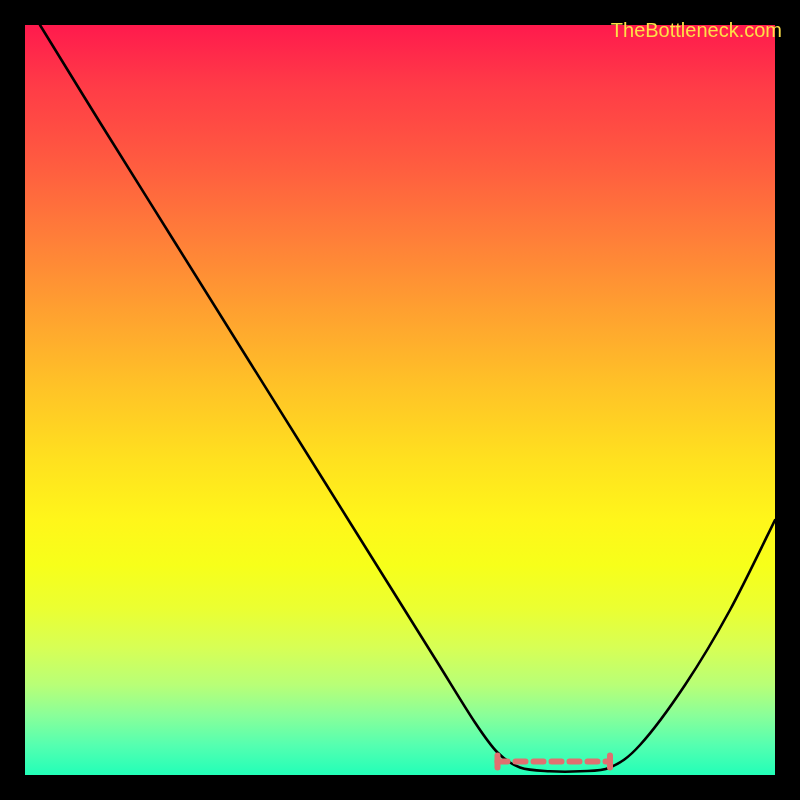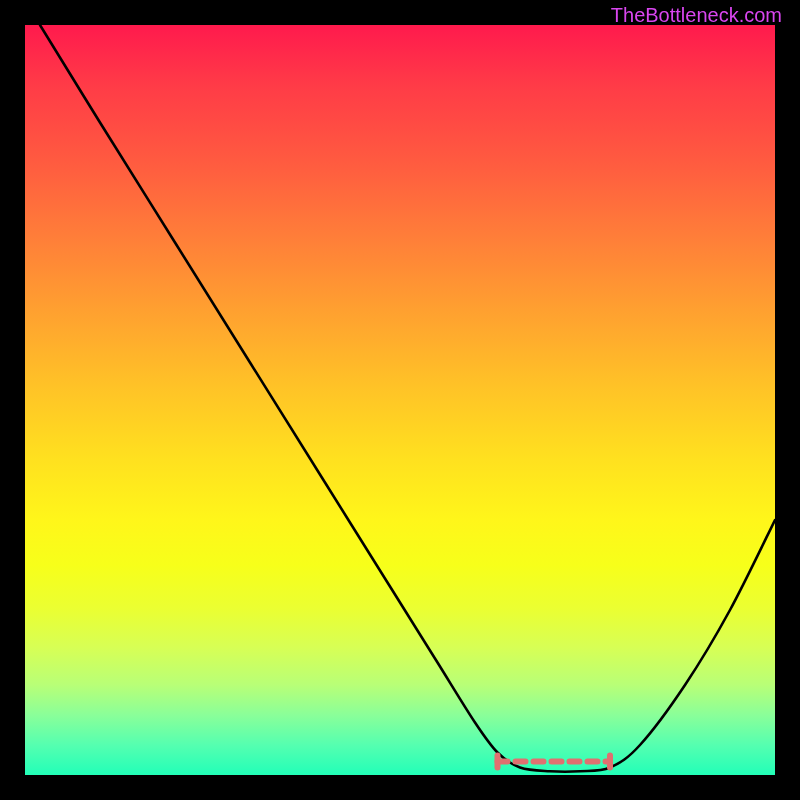--- a/index.html
+++ b/index.html
@@ -6,23 +6,23 @@
     margin: 0;
     padding: 0;
     width: 800px;
     height: 800px;
     background: #000;
     position: relative;
     font-family: Arial, sans-serif;
   }
   .watermark {
     position: absolute;
-    top: 4px;
+    top: 19px;
     right: 18px;
-    color: #d946ef;
+    color: #fde047;
     font-size: 20px;
     font-weight: 400;
     z-index: 10;
   }
   .plot-area {
     position: absolute;
     left: 25px;
     top: 25px;
     width: 750px;
     height: 750px;

